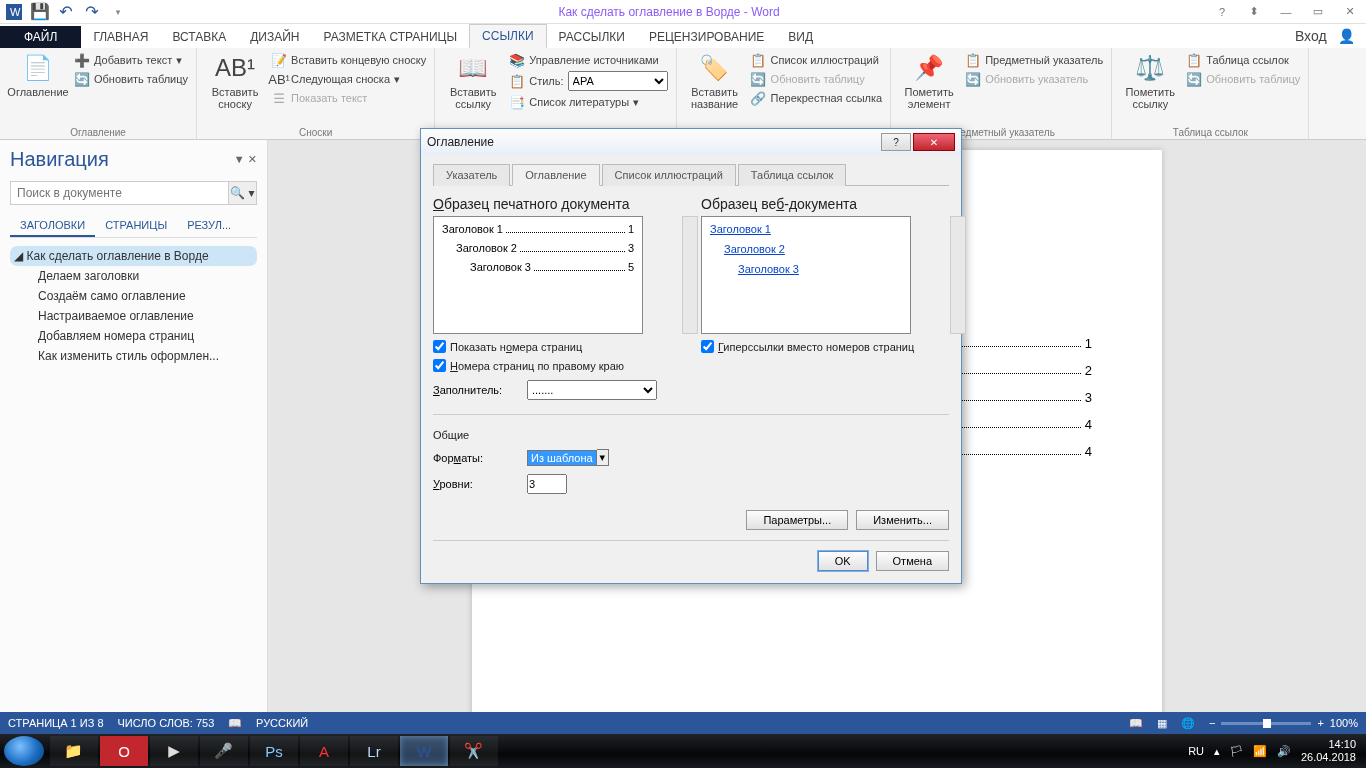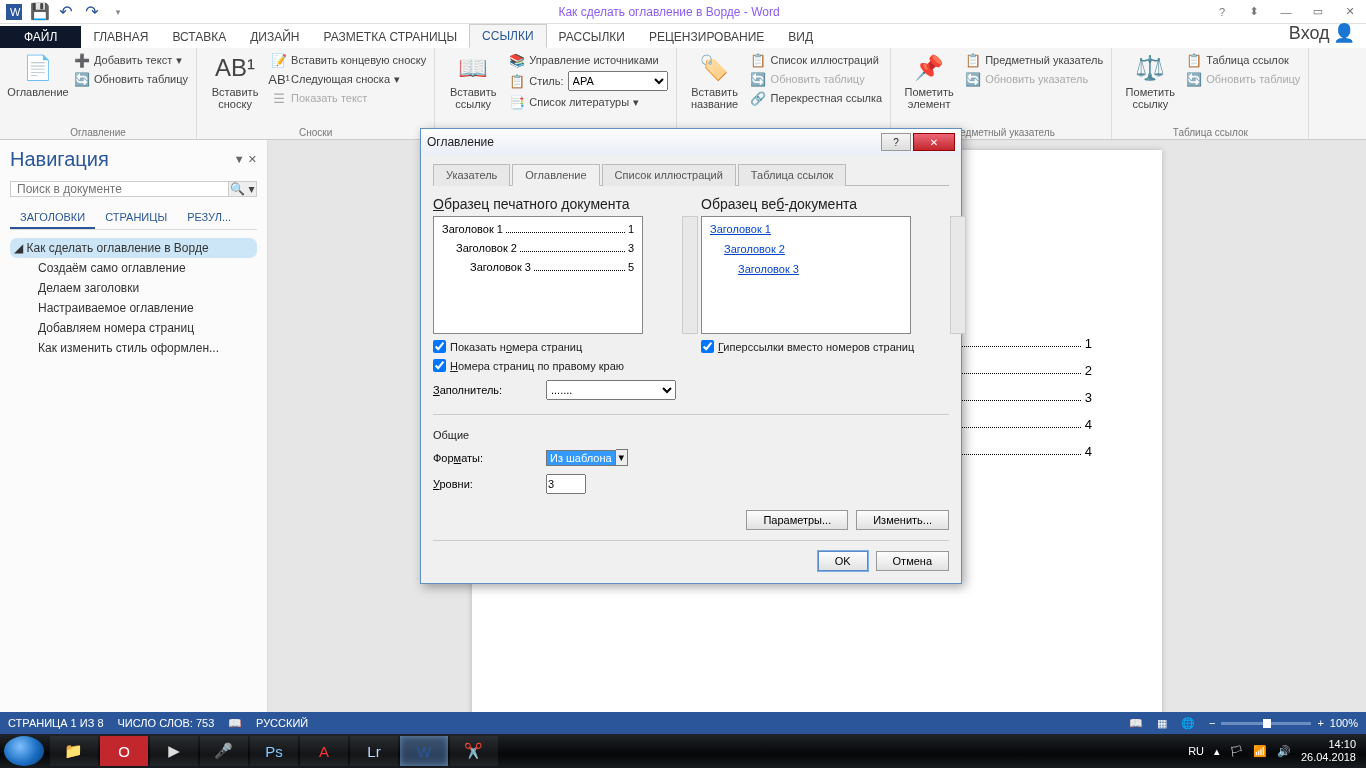--- a/index.html
+++ b/index.html
@@ -11,40 +11,40 @@
 .qat-btn { width: 20px; height: 20px; display: flex; align-items: center; justify-content: center; color: #2b579a; cursor: pointer; }
 .title-text { flex: 1; text-align: center; color: #8b5cf6; font-size: 12px; }
 .win-controls { display: flex; gap: 8px; color: #777; }
 .win-btn { width: 24px; height: 18px; display: flex; align-items: center; justify-content: center; cursor: pointer; font-size: 11px; }
 
 
 .ribbon-tabs { height: 24px; background: #fff; display: flex; align-items: flex-end; padding-left: 0; }
 .tab { padding: 4px 12px; font-size: 12px; color: #444; cursor: pointer; }
 .tab.file { background: #0f172a; color: #fff; padding: 4px 24px; }
 .tab.active { border: 1px solid #ccc; border-bottom: 1px solid #f5f5f5; background: #f5f5f5; color: #2b579a; }
-.signin { margin-left: auto; padding: 4px 10px; font-size: 18px; color: #444; display:flex; align-items:center; gap:4px;}
+.signin { margin-left: auto; padding: 4px 10px; font-size: 14px; color: #444; display:flex; align-items:center; gap:12px;}
 
 
 .ribbon { height: 92px; background: #f5f5f5; border-bottom: 1px solid #ccc; display: flex; }
 .group { border-right: 1px solid #ddd; padding: 4px 8px 14px 8px; display: flex; flex-direction: column; position: relative; }
 .group-label { position: absolute; bottom: 1px; left: 0; right: 0; text-align: center; font-size: 10px; color: #777; }
 .group-body { flex: 1; display: flex; align-items: flex-start; gap: 6px; }
 .big-btn { display: flex; flex-direction: column; align-items: center; width: 60px; font-size: 11px; color: #444; cursor: pointer; text-align:center; gap:2px;}
 .big-btn .ico { width: 32px; height: 32px; display:flex; align-items:center; justify-content:center; font-size:24px;}
 .small-rows { display: flex; flex-direction: column; gap: 3px; }
 .small-btn { display: flex; align-items: center; gap: 4px; font-size: 11px; color: #444; cursor: pointer; white-space: nowrap; }
 .small-btn .ico { width: 16px; height: 16px; display:inline-flex; align-items:center; justify-content:center; font-size:13px;}
 .style-select { font-size: 11px; height: 20px; width: 100px; }
 
 
 .content-area { position: absolute; top: 140px; left: 0; right: 0; bottom: 22px; display: flex; }
 .nav-pane { width: 268px; background: #fbfbfb; border-right: 1px solid #ddd; padding: 8px 10px; }
 .nav-title { font-size: 20px; color: #2b579a; margin-bottom: 10px; display:flex; justify-content:space-between; align-items:center;}
 .nav-title .ctl { font-size:11px; color:#666; }
-.search-box { display: flex; border: 1px solid #ccc; height: 16px; margin-bottom: 10px; }
+.search-box { display: flex; border: 1px solid #ccc; height: 24px; margin-bottom: 10px; }
 .search-box input { flex: 1; border: none; padding: 0 6px; font-size: 12px; outline: none; }
 .search-box .sbtn { width: 28px; background: #eee; border-left: 1px solid #ccc; display:flex; align-items:center; justify-content:center; color:#444; cursor:pointer; font-size:12px;}
 .nav-tabs { display: flex; gap: 0; border-bottom: 1px solid #ddd; margin-bottom: 8px; }
 .nav-tab { padding: 4px 10px; font-size: 11px; color: #2b579a; cursor: pointer; }
 .nav-tab.active { font-weight: normal; border-bottom: 2px solid #2b579a; color:#2b579a;}
 .tree-item { font-size: 12px; color: #333; padding: 3px 4px; cursor: pointer; border-radius: 7px; }
 .tree-item.sel { background: #cde6f7; }
 .tree-sub { padding-left: 24px; }
 
 
@@ -73,21 +73,21 @@
 .preview-row { display: flex; gap: 20px; margin-top: 10px; }
 .preview-col { flex: 1; }
 .preview-label { font-size: 14px; color: #222; margin-bottom: 4px; }
 .preview-box { border: 1px solid #888; background: #fff; height: 118px; width: 210px; padding: 6px 8px; font-size: 11px; overflow: auto; position:relative;}
 .preview-box .pline { display:flex; margin-bottom:6px; }
 .preview-box .pline .pf { flex:1; border-bottom:1px dotted #000; margin:0 3px 3px 3px; height:10px;}
 .preview-box a { color: #0645cc; text-decoration: underline; }
 .scrollhint { position:absolute; right:-17px; top:0; width:16px; height:118px; background:#e8e8e8; border:1px solid #ccc;}
 .chk-row { display:flex; align-items:center; gap:4px; font-size: 11px; color:#222; margin-top: 6px; }
 .chk-row input { width:13px; height:13px;}
-.field-row { display:flex; align-items:center; gap:23px; font-size:11px; margin-top:8px; }
+.field-row { display:flex; align-items:center; gap:4px; font-size:11px; margin-top:8px; }
 .field-row label { width: 90px; }
 .field-row select, .field-row .combo { font-size: 11px; height: 20px; }
 .section-title { font-size:11px; color:#222; margin-top:14px; }
 .btn-row { display:flex; justify-content:flex-end; gap:8px; margin-top:16px; }
 .dlg-btn { padding: 3px 16px; font-size: 11px; background: linear-gradient(#fdfdfd,#e2e2e2); border: 1px solid #999; cursor:pointer; }
 .dlg-btn.primary { border-color:#5a8ac6; outline:1px solid #7cb0e6;}
 .spinner-in { width:40px; font-size:11px; height:20px; }
 .combo-sel { background:#3399ff; color:#fff; padding:1px 3px; border:1px solid #777;}
 .underline-access { text-decoration: underline; }
 
@@ -283,22 +283,22 @@
       <input placeholder="Поиск в документе" style="">
       <div class="sbtn">🔍 ▾</div>
     </div>
     <div class="nav-tabs">
       <div class="nav-tab active">ЗАГОЛОВКИ</div>
       <div class="nav-tab">СТРАНИЦЫ</div>
       <div class="nav-tab">РЕЗУЛ...</div>
     </div>
     <div class="tree-item sel">◢ <span>Как сделать оглавление в Ворде</span></div>
     <div class="tree-sub">
+      <div class="tree-item">Делаем заголовки</div>
       <div class="tree-item">Создаём само оглавление</div>
-      <div class="tree-item">Делаем заголовки</div>
       <div class="tree-item">Настраиваемое оглавление</div>
       <div class="tree-item">Добавляем номера страниц</div>
       <div class="tree-item">Как изменить стиль оформлен...</div>
     </div>
   </div>
 
   <div class="doc-area">
     <div class="page">
       <div style="height:120px"></div>
       <div class="toc-line">

